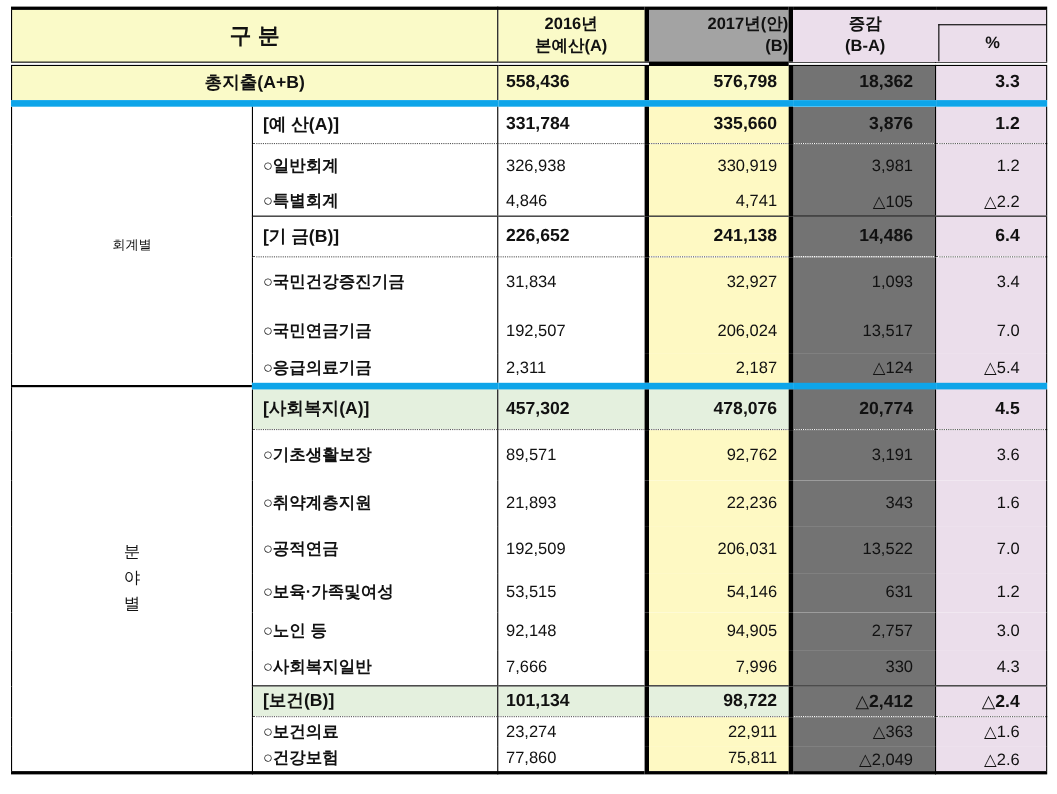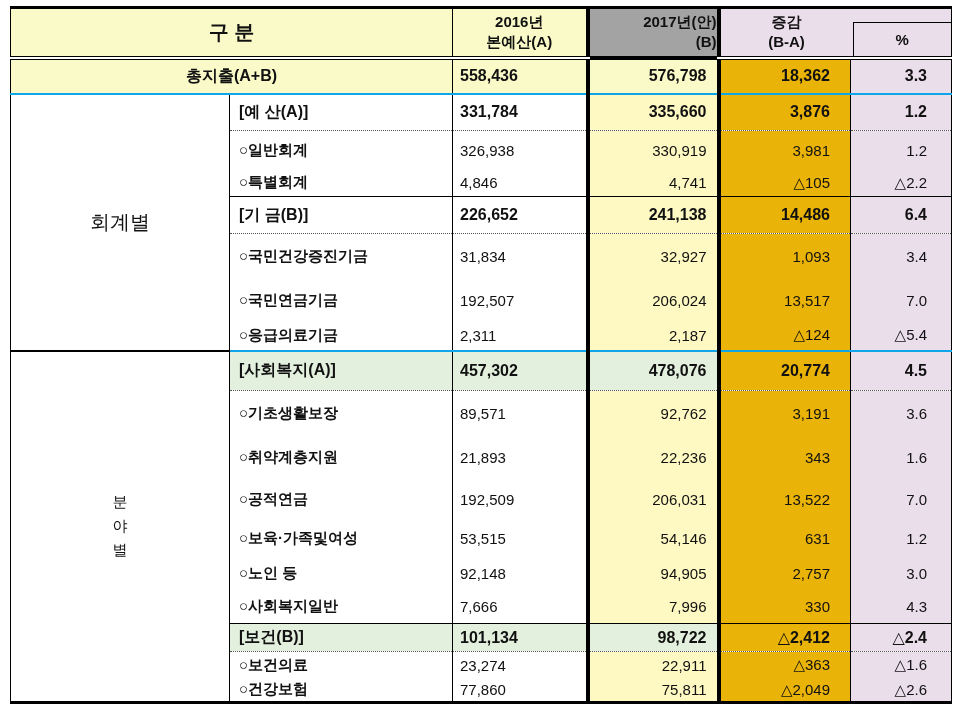--- a/index.html
+++ b/index.html
@@ -26,32 +26,32 @@
           border-left:4px solid #000;border-right:4px solid #000;border-bottom:4px solid #000;}
   .h-change{background:#EBDEEB;position:relative;border-bottom:4px double #000;margin-left:13px;}
   .h-change-label{position:absolute;left:0;top:0;bottom:0;width:132px;display:flex;align-items:center;justify-content:center;white-space:pre-line;line-height:1.35;}
   .h-pct-box{position:absolute;left:132px;top:13px;right:0;bottom:0;border-left:1px solid #000;border-top:1px solid #000;display:flex;align-items:center;justify-content:center;}
 
   
   .c-group{text-align:center;background:#fff;border-bottom:2px solid #000;white-space:pre-line;line-height:1.6;}
   .c-label{text-align:left;padding-left:9px;border-left:1px solid #000;background:#fff;font-weight:bold;}
   .c-2016{text-align:left;padding-left:7px;border-left:1px solid #000;background:#fff;margin-left:40px;}
   .c-2017{text-align:right;padding-right:10px;border-left:4px solid #000;border-right:4px solid #000;background:#fef9c3;}
-  .c-change{text-align:right;padding-right:20px;background:#eab308;}
+  .c-change{text-align:right;padding-right:20px;background:#737373;}
   .c-pct{text-align:right;padding-right:24px;border-left:1px solid #000;background:#EBDEEB;}
 
   
   .bold-row td{font-weight:bold;font-size:16px;}
   .green-row .c-label,.green-row .c-2016,.green-row .c-2017{background:#E4F0DE;}
   .yellow-row .c-total-label,.yellow-row .c-2016,.yellow-row .c-2017{background:#FAFAC8;}
   .c-total-label{text-align:center;font-weight:bold;font-size:16px;background:#FAFAC8;}
 
   tr.dotted-below > td:not(.c-group){border-bottom:1px dotted #555;}
   tr.solid-below  > td:not(.c-group){border-bottom:1px solid #000;}
-  tr.section-end  > td:not(.c-group){border-bottom:2px solid #0ea5e9;}
+  tr.section-end  > td:not(.c-group){border-bottom:6px solid #0ea5e9;}
 </style>
 </head>
 <body>
 
 <div class="page">
 <table class="budget">
   <colgroup>
     <col style="width:219px">
         <col style="width:223px">
         <col style="width:135px">
@@ -76,21 +76,21 @@
   <tbody>
     <tr class="yellow-row bold-row section-end" style="height:36px">
       <td colspan="2" class="c-total-label">총지출(A+B)</td>
       <td class="c-2016">558,436</td>
       <td class="c-2017">576,798</td>
       <td class="c-change">18,362</td>
       <td class="c-pct">3.3</td>
     </tr>
 
     <tr class="bold-row dotted-below" style="height:37px">
-      <td rowspan="7" class="c-group" style="font-weight:400;font-size:20px;">회계별</td>
+      <td rowspan="7" class="c-group" style="font-weight:400;font-size:12px;">회계별</td>
       <td class="c-label">[예 산(A)]</td>
       <td class="c-2016">331,784</td>
       <td class="c-2017">335,660</td>
       <td class="c-change">3,876</td>
       <td class="c-pct">1.2</td>
     </tr>
     <tr style="height:39px">
       <td class="c-label">○일반회계</td>
       <td class="c-2016">326,938</td>
       <td class="c-2017">330,919</td>

